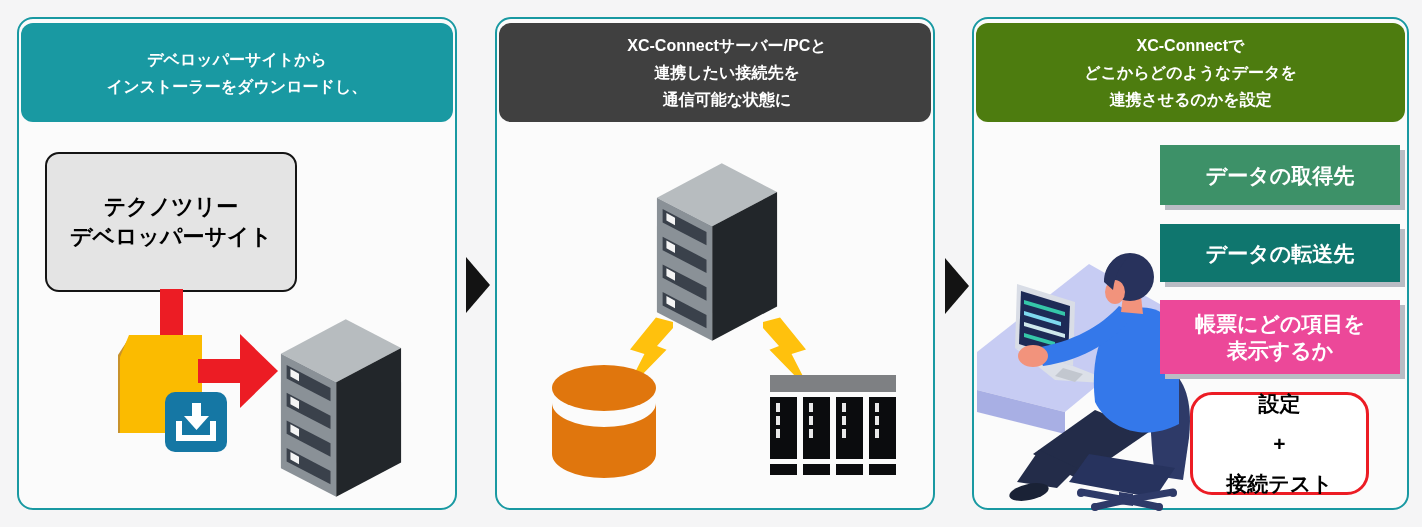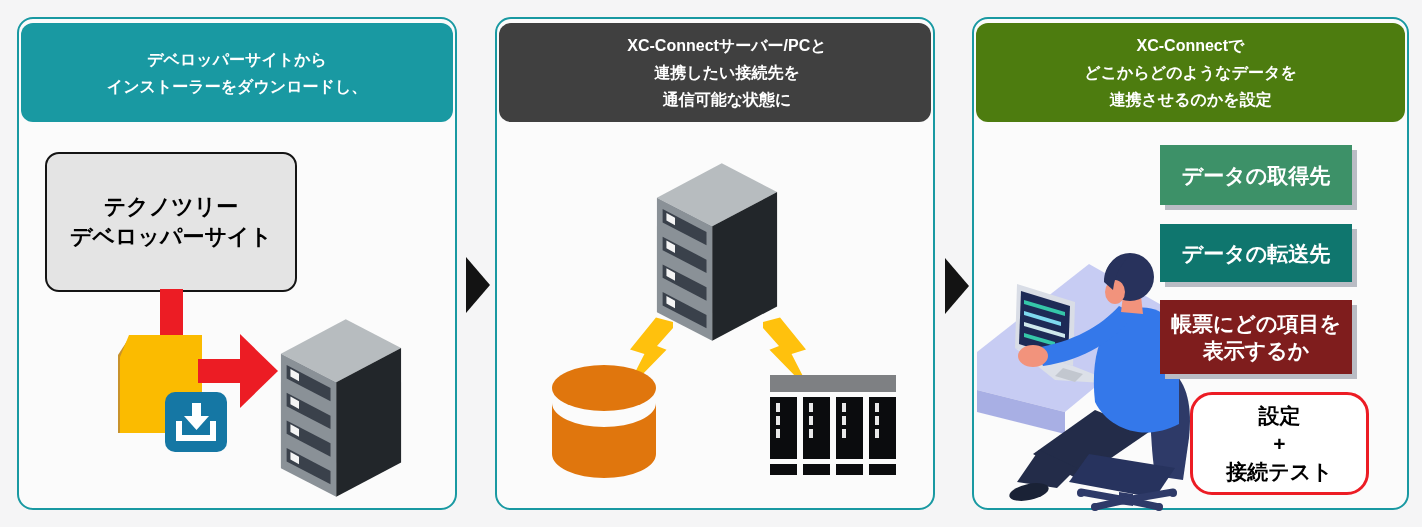--- a/index.html
+++ b/index.html
@@ -38,35 +38,35 @@
   .abs{position:absolute;}
   .step-arrow{
     position:absolute;width:0;height:0;
     border-top:28px solid transparent;
     border-bottom:28px solid transparent;
     border-left:24px solid #131313;
   }
   #step-arrow-1{left:466px;top:257px;}
   #step-arrow-2{left:945px;top:258px;}
   .label-box{
-    position:absolute;left:186px;width:192px;
+    position:absolute;left:186px;width:240px;
     color:#FFFFFF;font-weight:bold;font-size:21px;line-height:27px;
     display:flex;flex-direction:column;justify-content:center;align-items:center;
     text-align:center;
     box-shadow:5px 5px 0 #B9BCC4;
   }
   #label-source{top:126px;height:60px;}
   #label-dest{top:205px;height:58px;}
   #label-form{top:281px;height:74px;}
   .result-box{
     position:absolute;left:216px;top:373px;width:179px;height:103px;
     background:#FFFFFF;border:3px solid #EC1C24;border-radius:22px;
     box-sizing:border-box;
     display:flex;flex-direction:column;justify-content:center;align-items:center;
-    color:#000;font-weight:bold;font-size:21px;line-height:28px;text-align:center;
+    color:#000;font-weight:bold;font-size:21px;line-height:28px;text-align:center;gap:12px;
   }
   .mirror{transform:scaleX(-1);}
 </style>
 </head>
 <body>
 
 <div class="page">
 
   <section class="panel" id="panel-1">
     <div class="panel-header" style="background-color: rgb(25, 153, 162);">
@@ -241,21 +241,21 @@
       <circle cx="118" cy="255" r="4" fill="#2E3A68"></circle>
       <circle cx="182" cy="255" r="4" fill="#2E3A68"></circle>
     </svg>
 
     <div class="label-box" id="label-source" style="background-color: rgb(61, 145, 104);">
       <span>データの取得先</span>
     </div>
     <div class="label-box" id="label-dest" style="background-color: #0f766e;">
       <span>データの転送先</span>
     </div>
-    <div class="label-box" id="label-form" style="background-color: #7f1d1d;">
+    <div class="label-box" id="label-form" style="background-color: #ec4899;">
       <span>帳票にどの項目を</span>
       <span>表示するか</span>
     </div>
 
     <div class="result-box" style="border-color: rgb(236, 28, 36);">
       <span>設定</span>
       <span>+</span>
       <span>接続テスト</span>
     </div>
   </section>

